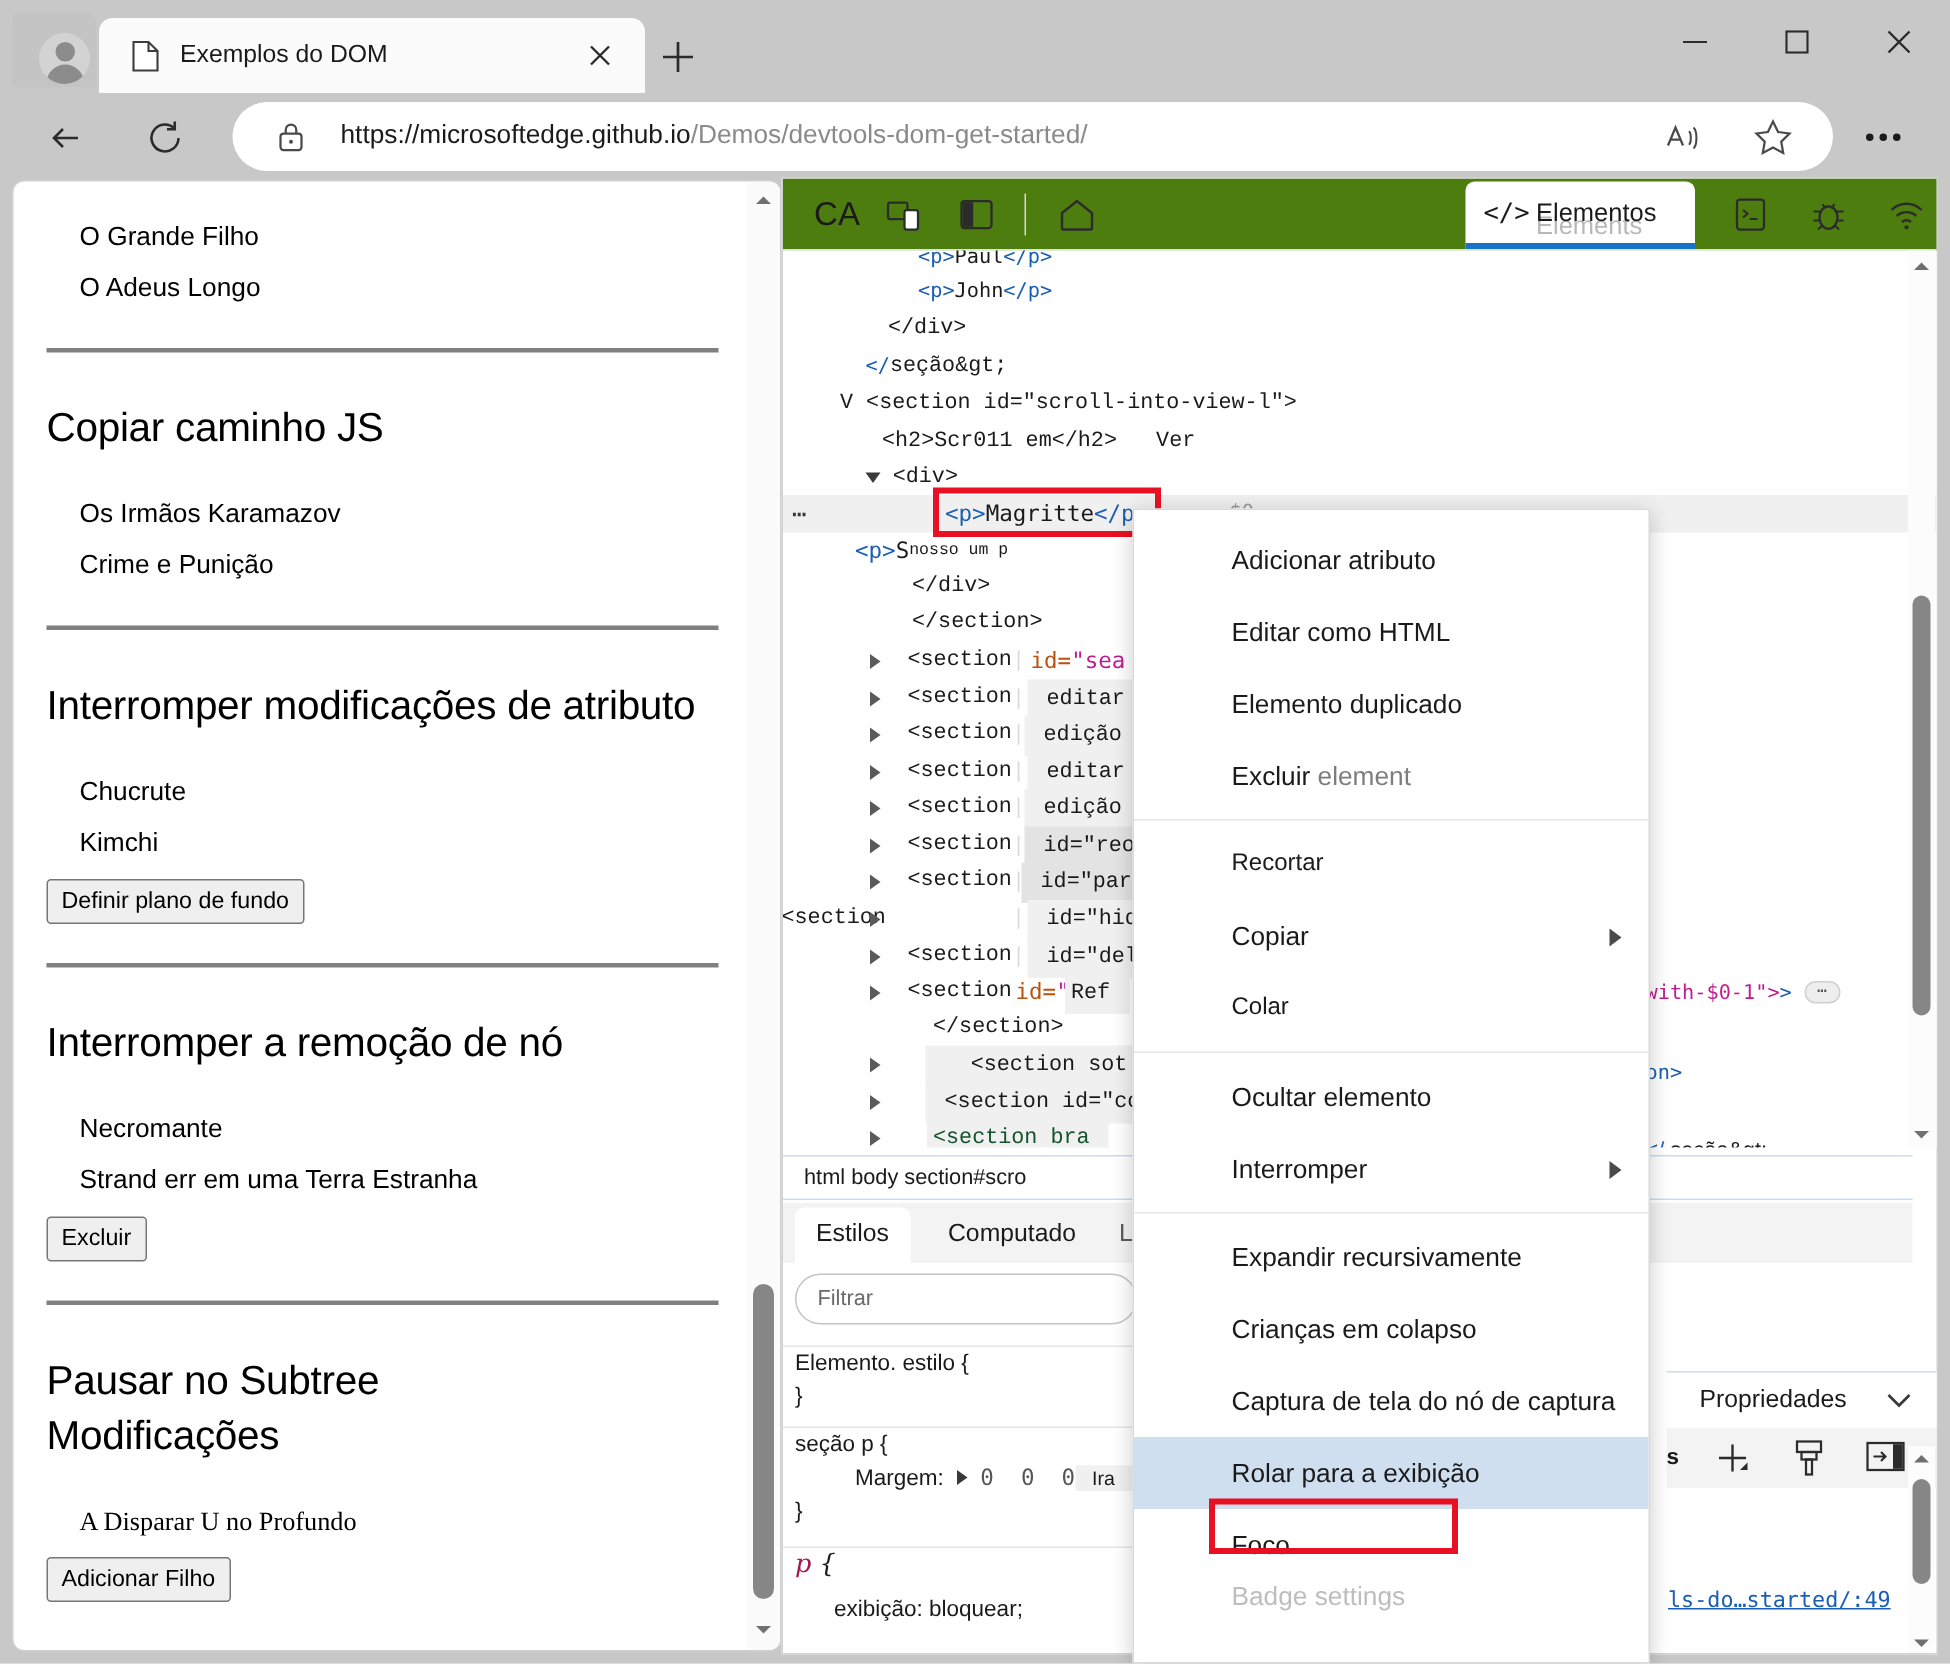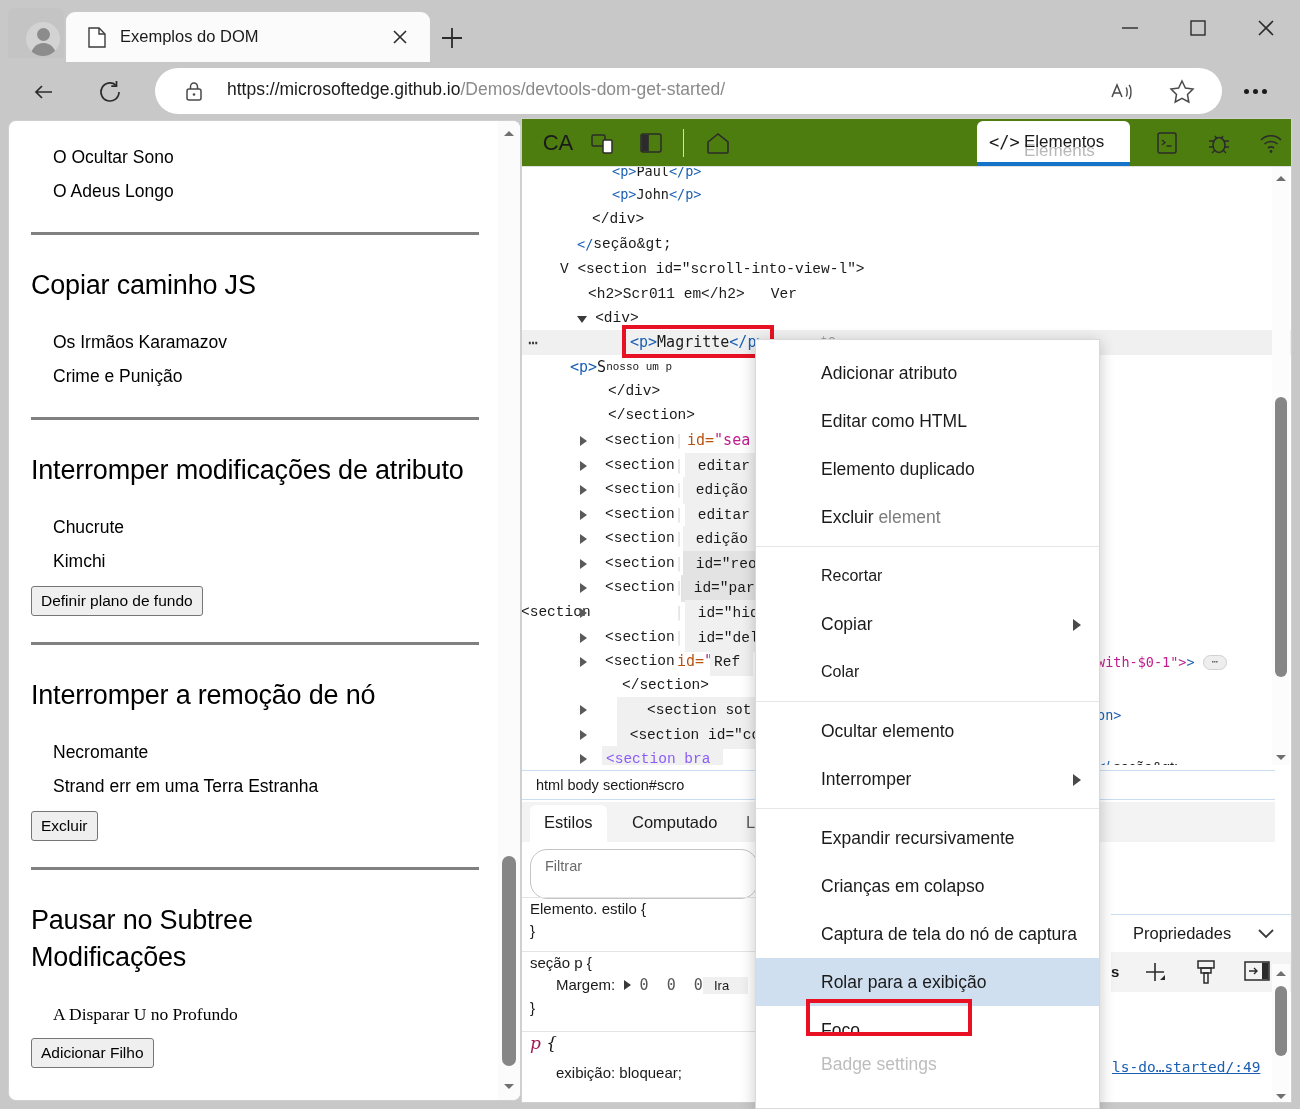--- a/index.html
+++ b/index.html
@@ -119,21 +119,21 @@
   .breadcrumb { position: absolute; left: 0; top: 651px; width: 753px; height: 30px;
     border-top: 1px solid #c8ddf2; border-bottom: 1px solid #c8ddf2; background: #fff;
     font-size: 14.5px; color: #1a1a1a; padding: 6px 0 0 14px; }
 
   .stylestabs { position: absolute; left: 0; top: 683px; width: 753px; height: 40px;
     background: #f3f3f3; }
   .sttab { position: absolute; top: 3px; height: 37px; font-size: 16.5px; color: #1a1a1a;
     padding: 8px 14px; cursor: pointer; }
   .sttab.on { background: #ffffff; border-radius: 6px 6px 0 0; }
 
-  .filterbox { position: absolute; left: 8px; top: 730px; width: 228px; height: 50px;
+  .filterbox { position: absolute; left: 8px; top: 730px; width: 228px; height: 34px;
     border: 1px solid #c4c4c4; border-radius: 17px; background: #fff; font-size: 14.5px;
     color: #6a6a6a; padding: 8px 0 0 14px; }
 
   .cssblock { position: absolute; left: 0; width: 240px; border-top: 1px solid #e4e4e4;
     font-family: "DejaVu Sans Mono", monospace; font-size: 14px; color: #1a1a1a; }
   .cssline { white-space: nowrap; line-height: 22px; padding-left: 8px;
     font-family: "Liberation Sans", sans-serif; font-size: 15px; }
 
   
   .frag { position: absolute; font-family: "DejaVu Sans Mono", monospace; font-size: 13.5px;
@@ -261,21 +261,21 @@
   </div>
 
   <div class="dots-btn">
     <i></i>
       <i></i>
       <i></i>
   </div>
 
   <div id="viewport">
     <div class="pagecontent">
-      <p class="pg">O Ocultar Sono</p>
+      <p class="pg">O Grande Filho</p>
       <p class="pg">O Adeus Longo</p>
       <hr class="pg">
       <h2 class="pg">Copiar caminho JS</h2>
       <p class="pg">Os Irmãos Karamazov</p>
       <p class="pg">Crime e Punição</p>
       <hr class="pg">
       <h2 class="pg">Interromper modificações de atributo</h2>
       <p class="pg">Chucrute</p>
       <p class="pg">Kimchi</p>
       <button class="pgbtn">Definir plano de fundo</button>
@@ -464,21 +464,21 @@
       <div class="trow" style="top:530px">
         <span style="position:absolute;left:58px;top:8px" class="arrow-r"></span>
         <span class="tw chip" style="position:absolute;left:95px;color:#1a1a1a">&nbsp;&nbsp;&nbsp;&lt;section sot&nbsp;</span>
       </div>
       <div class="trow" style="top:555px">
         <span style="position:absolute;left:58px;top:8px" class="arrow-r"></span>
         <span class="tw chip" style="position:absolute;left:95px;color:#1a1a1a">&nbsp;&lt;section id="cop&nbsp;</span>
       </div>
       <div class="trow" style="top:579px">
         <span style="position:absolute;left:58px;top:8px" class="arrow-r"></span>
-        <span class="tw chip" style="position:absolute;left:80px;color:#8b5cf6">&lt;section bra&nbsp;</span>
+        <span class="tw chip" style="position:absolute;left:96px;color:#14532d">&lt;section bra&nbsp;</span>
       </div>
 
       <div class="frag" style="left:575px;top:487px;color:#c01c8e">
         <span>with-$0-1"&gt;</span><span class="tag">&gt;</span>
         <span class="badge-dots">⋯</span>
       </div>
       <div class="frag" style="left:575px;top:540px">
         <span class="tag">on&gt;</span>
       </div>
       <div class="frag" style="left:575px;top:592px;font-family:'Liberation Sans',sans-serif;font-size:14.5px">
@@ -509,21 +509,21 @@
     </div>
 
     <div class="filterbox">Filtrar</div>
 
     <div class="cssblock" style="top:778px;height:54px">
       <div class="cssline">Elemento. estilo {</div>
       <div class="cssline">}</div>
     </div>
     <div class="cssblock" style="top:832px;height:80px">
       <div class="cssline">seção p {</div>
-      <div class="cssline" style="padding-left:34px">
+      <div class="cssline" style="padding-left:48px">
         <span>Margem:&nbsp;&nbsp;</span><span class="arrow-r" style="border-left-color:#3a3a3a"></span><span style="font-family:'DejaVu Sans Mono',monospace;color:#555"> 0&nbsp; 0&nbsp; 0</span><span class="chip" style="font-size:13px;color:#1a1a1a">&nbsp;&nbsp;Ira&nbsp;&nbsp;&nbsp;&nbsp;</span>
       </div>
       <div class="cssline">}</div>
     </div>
     <div class="cssblock" style="top:912px;height:70px">
       <div class="cssline" style="font-family:'DejaVu Serif',serif;font-style:italic;color:#a3174f;font-size:17px">p<span style="color:#1a1a1a">&nbsp;{</span></div>
       <div class="cssline" style="padding-left:34px;padding-top:8px">    exibição: bloquear;</div>
     </div>
 
     <div class="propsrow">

